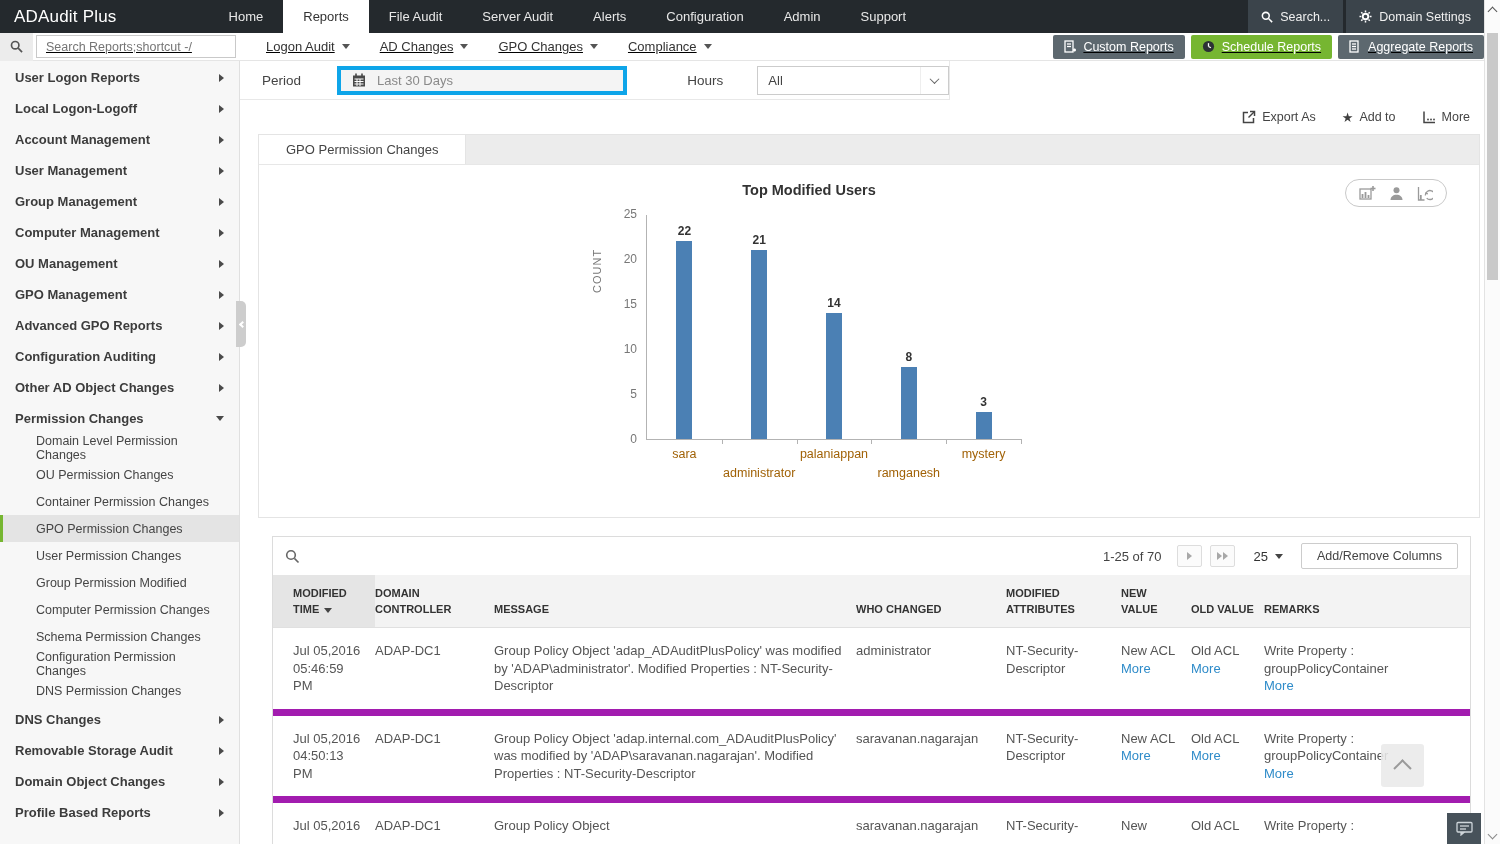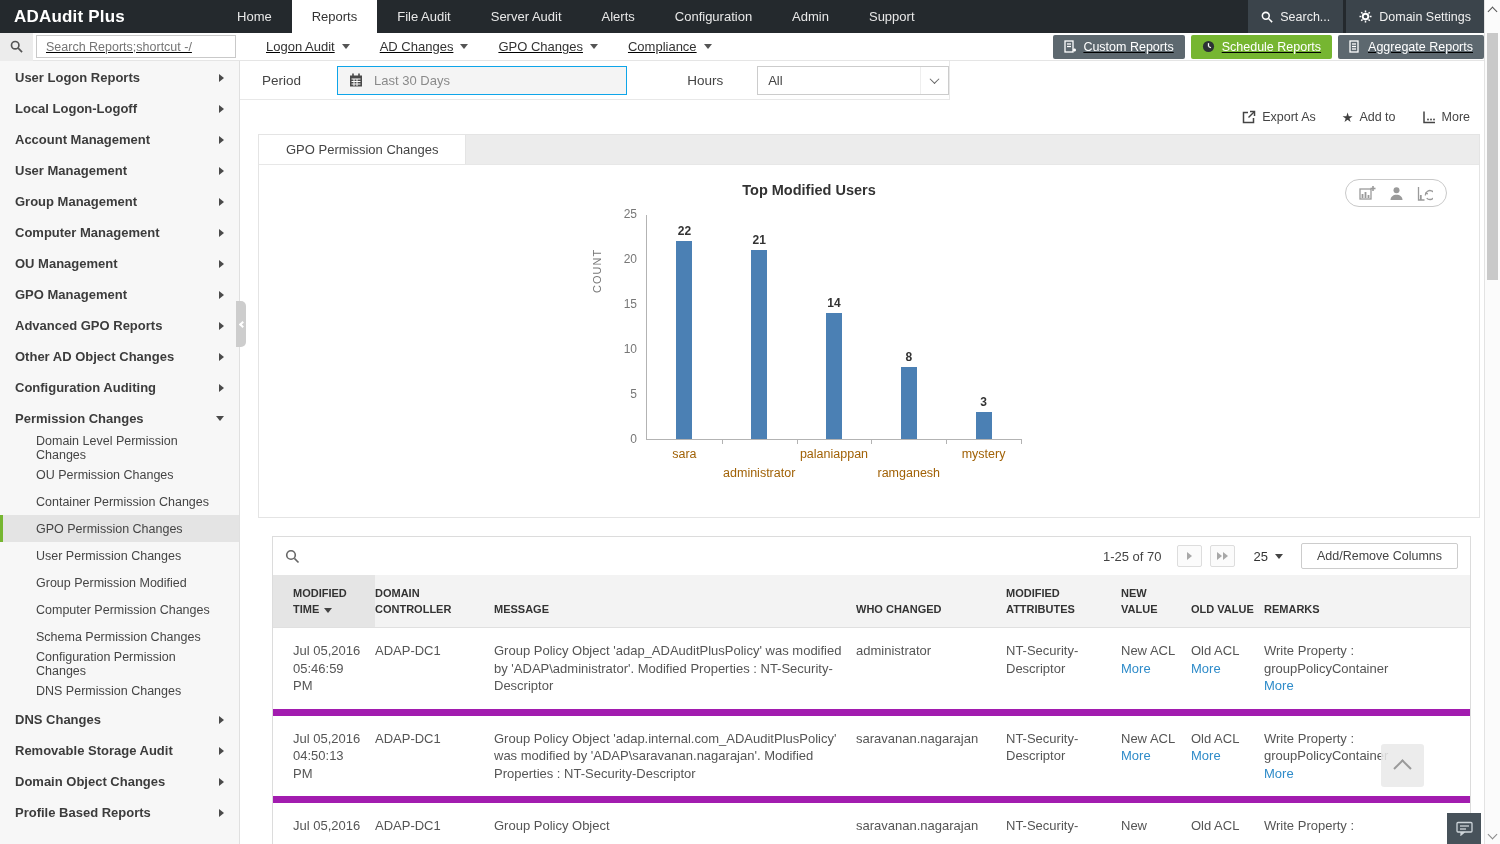--- a/index.html
+++ b/index.html
@@ -2,21 +2,21 @@
 <html><head>
 <meta charset="utf-8">
 <style>
   * { box-sizing: border-box; margin: 0; padding: 0; }
   html,body { width:1500px; height:844px; overflow:hidden; }
   body { font-family:"Liberation Sans","DejaVu Sans",sans-serif; background:#fff; position:relative; }
   svg { display:block; }
 
   
   .topnav { height:33px; background:#24292d; display:flex; align-items:stretch; color:#eee; padding-right:16px; }
-  .brand { font-size:17px; font-weight:bold; color:#fff; line-height:33px; padding:0 14px; letter-spacing:.2px; }
+  .brand { font-size:17px; font-weight:normal; color:#fff; line-height:33px; padding:0 14px; letter-spacing:.2px; }
   .nav-items { display:flex; margin-left:78px; }
   .nav-item { font-size:13px; line-height:33px; padding:0 20px; color:#e8e8e8; cursor:pointer; }
   .nav-item.active { background:#fff; color:#333; }
   .nav-right { margin-left:auto; display:flex; gap:3px; align-items:stretch; }
   .nav-btn { background:#3b444b; display:flex; align-items:center; gap:7px; padding:0 13px; font-size:12.5px; color:#f0f0f0; cursor:pointer; }
 
   
   .subbar { height:28px; background:#fff; border-bottom:1px solid #e5e5e5; display:flex; align-items:center; padding-right:16px;text-decoration:underline; }
   .search-ico-box { width:33px; height:28px; background:#ececec; display:flex; align-items:center; justify-content:center; }
   .report-search { width:200px; height:23px; border:1px solid #c9c9c9; margin-left:3px; padding:0 9px; font-size:12.5px; color:#777; outline:none; }
@@ -36,21 +36,21 @@
   .side-sub { height:27px; display:flex; align-items:center; padding:0 10px 0 33px; font-size:12.5px; color:#454545; cursor:pointer; border-left:3px solid transparent; }
   .side-sub.selected { background:#e4e4e4; border-left-color:#76b631; }
   .collapse-handle { position:absolute; right:-7px; top:240px; width:10px; height:46px; background:#cdcdcd; border-radius:0 5px 5px 0; display:flex; align-items:center; justify-content:center; cursor:pointer; z-index:4; }
   .chev-left { width:5px; height:5px; border-left:2px solid #fff; border-bottom:2px solid #fff; transform:rotate(45deg); margin-left:2px; }
 
   .content { flex:1; background:#fff; position:relative; overflow:hidden; }
 
   
   .filter-row { height:39px; width:710px; display:flex; align-items:center; padding-left:22px; border-bottom:1px solid #e8e8e8; border-right:1px solid #e8e8e8; }
   .f-label { font-size:13.5px; color:#444; }
-  .period-box { margin-left:36px; width:316px; height:29px; background:#f4f4f4; border:1px solid #0ea5e9; display:flex; align-items:center; cursor:pointer; }
+  .period-box { margin-left:36px; width:316px; height:29px; background:#f4f4f4; border:4px solid #0ea5e9; display:flex; align-items:center; cursor:pointer; }
   .cal-cell { width:36px; display:flex; justify-content:center; }
   .period-text { font-size:13px; color:#8a8a8a; }
   .hours-label { margin-left:60px; }
   .hours-select { margin-left:34px; width:208px; height:29px; background:#fff; border:1px solid #ccc; display:flex; align-items:center; justify-content:space-between; padding-left:10px; font-size:13px; color:#444; cursor:pointer; }
   .chev-cell { width:28px; align-self:stretch; display:flex; align-items:center; justify-content:center; border-left:1px solid #eee; }
   .chev-down { width:7px; height:7px; border-right:1.6px solid #666; border-bottom:1.6px solid #666; transform:rotate(45deg) translate(-1px,-1px); }
 
   .action-row { height:34px; display:flex; align-items:center; justify-content:flex-end; gap:26px; padding-right:30px; }
   .act { display:flex; align-items:center; gap:6px; font-size:12.5px; color:#444; cursor:pointer; }
   .star-g { font-family:"DejaVu Sans",sans-serif; font-size:13px; color:#3f3f3f; line-height:1; }
@@ -248,25 +248,25 @@
       </div>
     <div class="side-item">
         <span class="lbl">GPO Management</span>
         <span class="tri-r"></span>
       </div>
     <div class="side-item">
         <span class="lbl">Advanced GPO Reports</span>
         <span class="tri-r"></span>
       </div>
     <div class="side-item">
+        <span class="lbl">Configuration Auditing</span>
+        <span class="tri-r"></span>
+      </div>
+    <div class="side-item">
         <span class="lbl">Other AD Object Changes</span>
-        <span class="tri-r"></span>
-      </div>
-    <div class="side-item">
-        <span class="lbl">Configuration Auditing</span>
         <span class="tri-r"></span>
       </div>
     <div class="side-item">
         <span class="lbl">Permission Changes</span>
         <span class="tri-d"></span>
       </div>
     <div class="side-sub">
         <span>Domain Level Permission Changes</span>
       </div>
     <div class="side-sub">

